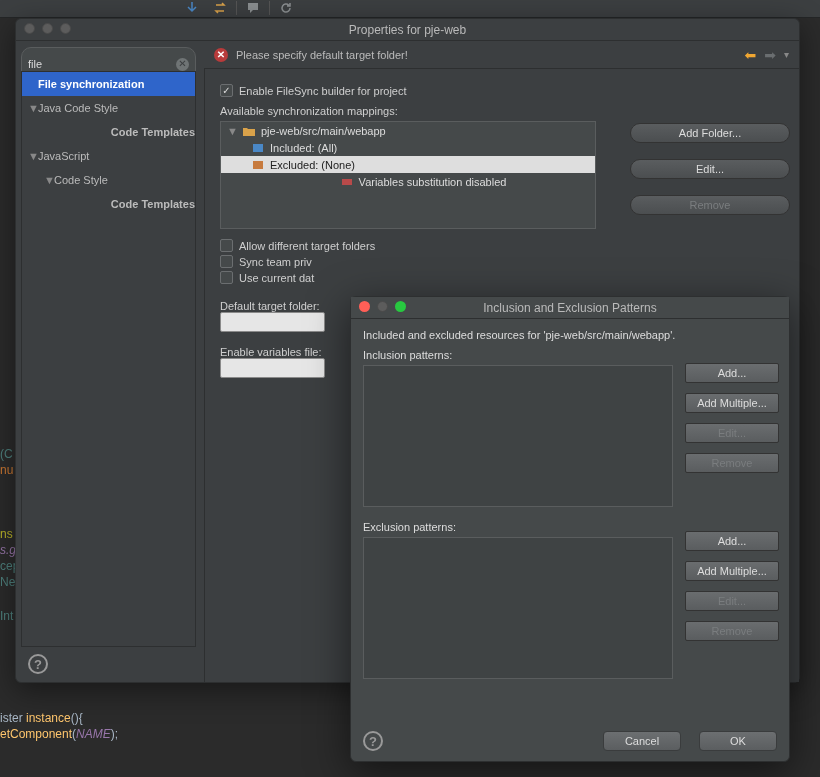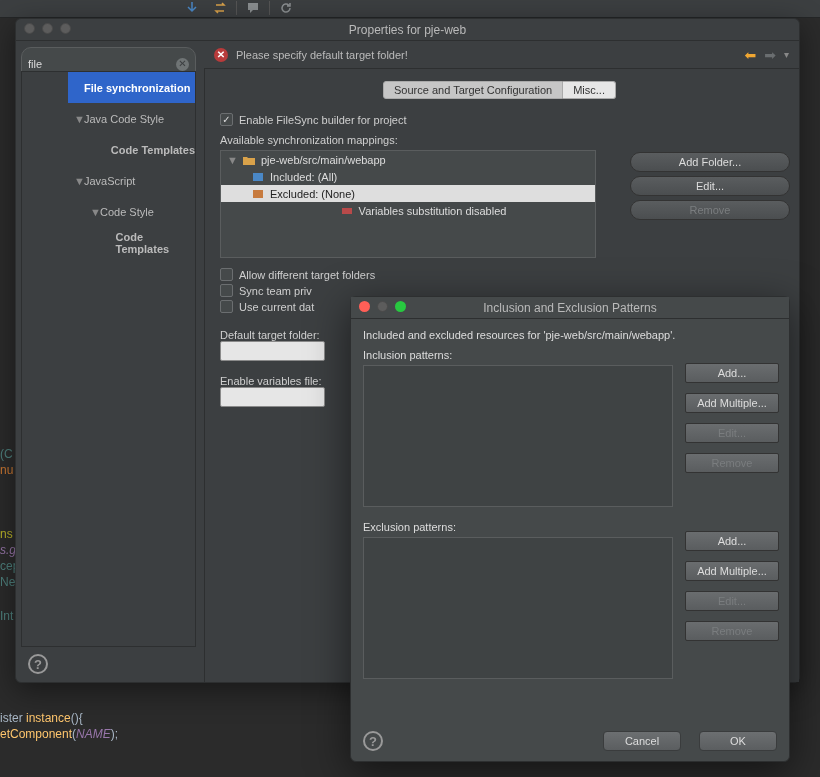--- a/index.html
+++ b/index.html
@@ -66,21 +66,21 @@
     width: 13px; height: 13px; border-radius: 50%; background: #6f7475;
     color: #3c3f41; display: flex; align-items: center; justify-content: center;
     font-size: 10px; line-height: 1;
   }
 
   .tree {
     position: absolute; left: 5px; top: 30px; width: 175px; bottom: 35px;
     border: 1px solid #2d2f30; background: #3c3f41; overflow: hidden;
     font-size: 11px; color: #bbb;
   }
-  .tree-row { height: 31px; display: flex; align-items: center; padding-left: 6px; margin-left: 46px; }
+  .tree-row { height: 24px; display: flex; align-items: center; padding-left: 6px; }
   .tree-row.sel { background: #2f65ca; color: #fff; font-weight: bold; }
   .tree-row.bold { font-weight: bold; justify-content: flex-end; }
   .tw { width: 8px; display: inline-block; text-align: center; color: #888; margin-right: 2px; }
 
   .help-icon {
     position: absolute; left: 12px; bottom: 8px; width: 20px; height: 20px;
     border: 2px solid #999; border-radius: 50%;
     color: #999; font-weight: bold; font-size: 13px;
     display: flex; align-items: center; justify-content: center;
   }
@@ -124,21 +124,21 @@
 
   .mapping-box {
     width: 376px; height: 108px; border: 1px solid #5a5d5e; background: #45494a;
     margin-top: 4px;
   }
   .map-row { height: 17px; display: flex; align-items: center; gap: 5px; padding-left: 6px;
              font-size: 11px; color: #ddd; }
   .map-row.sel { background: #dedede; color: #222; }
   .mini-ico { width: 14px; height: 12px; display: inline-block; }
 
-  .side-btns { position: absolute; left: 410px; top: 108px; width: 160px; display: flex; flex-direction: column; gap: 4px; }
+  .side-btns { position: absolute; left: 410px; top: 108px; width: 160px; display: flex; flex-direction: column; gap: 16px; }
   .btn {
     height: 20px; background: linear-gradient(#5a5d5f,#4b4e50);
     border: 1px solid #333; border-radius: 10px; color: #ddd; font-size: 11px;
     display: flex; align-items: center; justify-content: center;
   }
   .btn.dis { color: #7a7d7f; }
 
   .field-row { display: flex; align-items: center; gap: 8px; margin-top: 10px; }
   .txt-input {
     height: 20px; background: #e6e6e6; border: 1px solid #8a8a8a; border-radius: 2px;
@@ -267,24 +267,20 @@
         <span class="err-ico">✕</span>
         <span>Please specify default target folder!</span>
         <div class="nav">
           <span class="nav-arrow">⬅</span>
           <span class="nav-arrow dis">➡</span>
           <span class="nav-menu">▾</span>
         </div>
       </div>
 
       <div class="content">
-        <div class="tabbar">
-          <div class="tab first sel">Source and Target Configuration</div>
-          <div class="tab last">Misc...</div>
-        </div>
 
         <div class="chk-row">
           <span class="chk on"></span>
           <span>Enable FileSync builder for project</span>
         </div>
 
         <div style="margin-top:8px">Available synchronization mappings:</div>
 
         <div style="position:relative">
           <div class="mapping-box" id="mapping-box">

